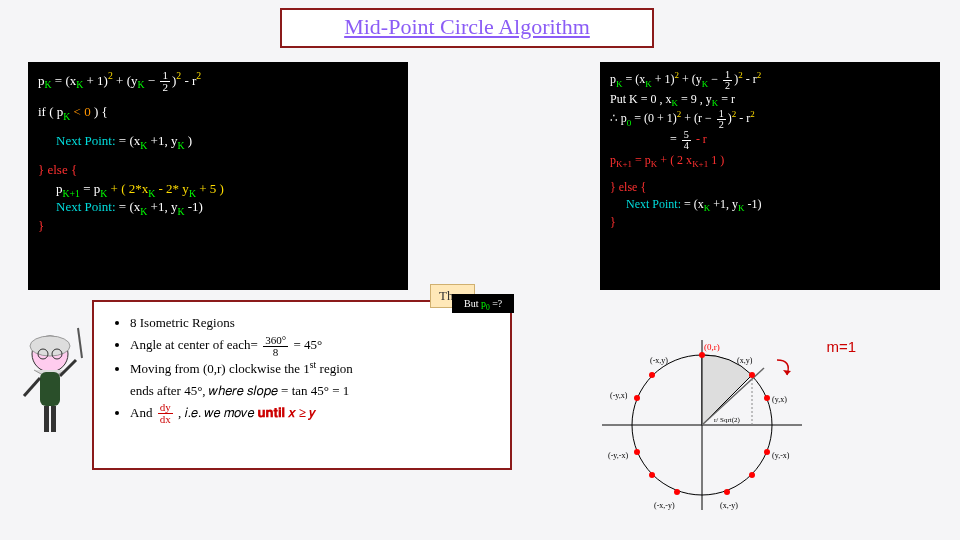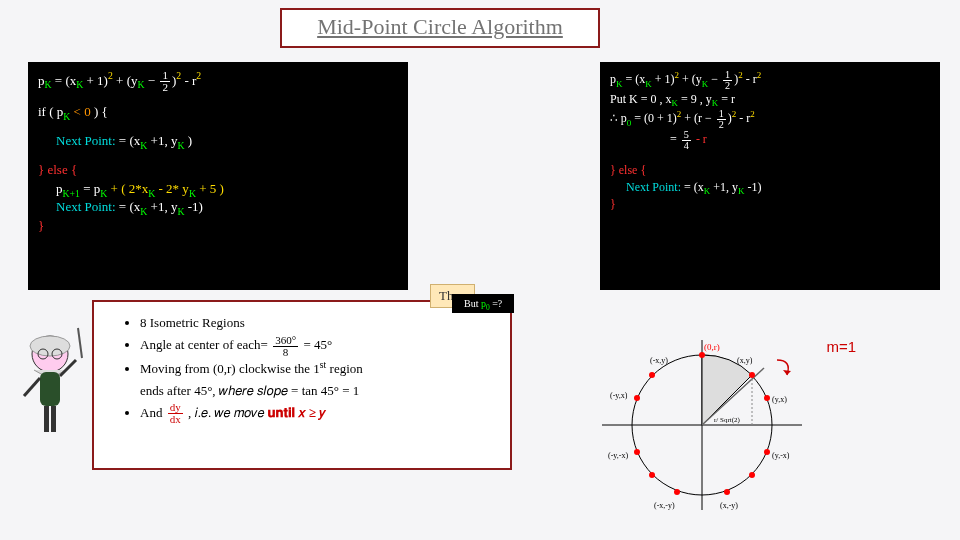--- a/index.html
+++ b/index.html
@@ -8,29 +8,29 @@
     height: 540px;
     background: #f5f5f7;
     font-family: Georgia, 'Times New Roman', serif;
     position: relative;
     overflow: hidden;
   }
   .title-box {
     position: absolute;
     top: 8px;
     left: 280px;
-    width: 320px;
+    width: 374px;
     height: 40px;
     border: 2px solid #8b1a1a;
     background: #fff;
     padding: 4px 10px;
     text-align: center;
     font-size: 22px;
     font-family: Georgia, serif;
-    color: #737373;
+    color: #8b5cf6;
     text-decoration: underline;
   }
   .code-left {
     position: absolute;
     top: 62px;
     left: 28px;
     width: 380px;
     height: 228px;
     background: #000;
     color: #fff;
@@ -65,21 +65,21 @@
     width: 420px;
     height: 170px;
     background: #fff;
     border: 2px solid #8b1a1a;
     padding: 10px 14px;
     font-family: 'Cambria Math', Georgia, serif;
     font-size: 13px;
     color: #000;
     line-height: 1.7;
   }
-  .panel-iso ul { list-style: disc; margin-left: 32px; }
+  .panel-iso ul { list-style: disc; margin-left: 22px; }
   .teacher {
     position: absolute;
     top: 320px;
     left: 10px;
     width: 80px;
     height: 120px;
   }
   .then-box {
     position: absolute;
     top: 284px;
@@ -160,20 +160,23 @@
     <span class="cw">p</span><sub class="cg">K</sub><span class="cw"> = (x</span><sub class="cg">K</sub><span class="cw"> + 1)</span><sup class="cy">2</sup><span class="cw"> +  (y</span><sub class="cg">K</sub><span class="cw"> − </span><span class="frac cw"><span class="num">1</span><span class="den">2</span></span><span class="cw">)</span><sup class="cy">2</sup><span class="cw"> - r</span><sup class="cy">2</sup>
   </div>
   <div>
     <span class="cw">Put K = 0 , x</span><sub class="cg">K</sub><span class="cw"> = 9 , y</span><sub class="cg">K</sub><span class="cw"> = r</span>
   </div>
   <div>
     <span class="cw">∴ p</span><sub class="cg">0</sub><span class="cw"> = (0 + 1)</span><sup class="cy">2</sup><span class="cw"> +  (r − </span><span class="frac cw"><span class="num">1</span><span class="den">2</span></span><span class="cw">)</span><sup class="cy">2</sup><span class="cw"> - r</span><sup class="cy">2</sup>
   </div>
   <div style="padding-left:60px">
     <span class="cw">= </span><span class="frac cw"><span class="num">5</span><span class="den">4</span></span><span class="cr"> - r</span>
+  </div>
+  <div>
+    <span class="cr">p</span><sub class="cr">K+1</sub><span class="cr"> = p</span><sub class="cr">K</sub><span class="cr"> + ( 2   x</span><sub class="cr">K+1</sub><span class="cr">   1 )</span>
   </div>
   <div style="height:10px"></div>
   <div><span class="cr">} else {</span></div>
   <div style="padding-left:16px">
     <span class="cc">Next Point: </span><span class="cw">= (x</span><sub class="cg">K</sub><span class="cw"> +1, y</span><sub class="cg">K</sub><span class="cw"> -1)</span>
   </div>
   <div><span class="cr">}</span></div>
 </div>
 
 <div class="panel-iso">

